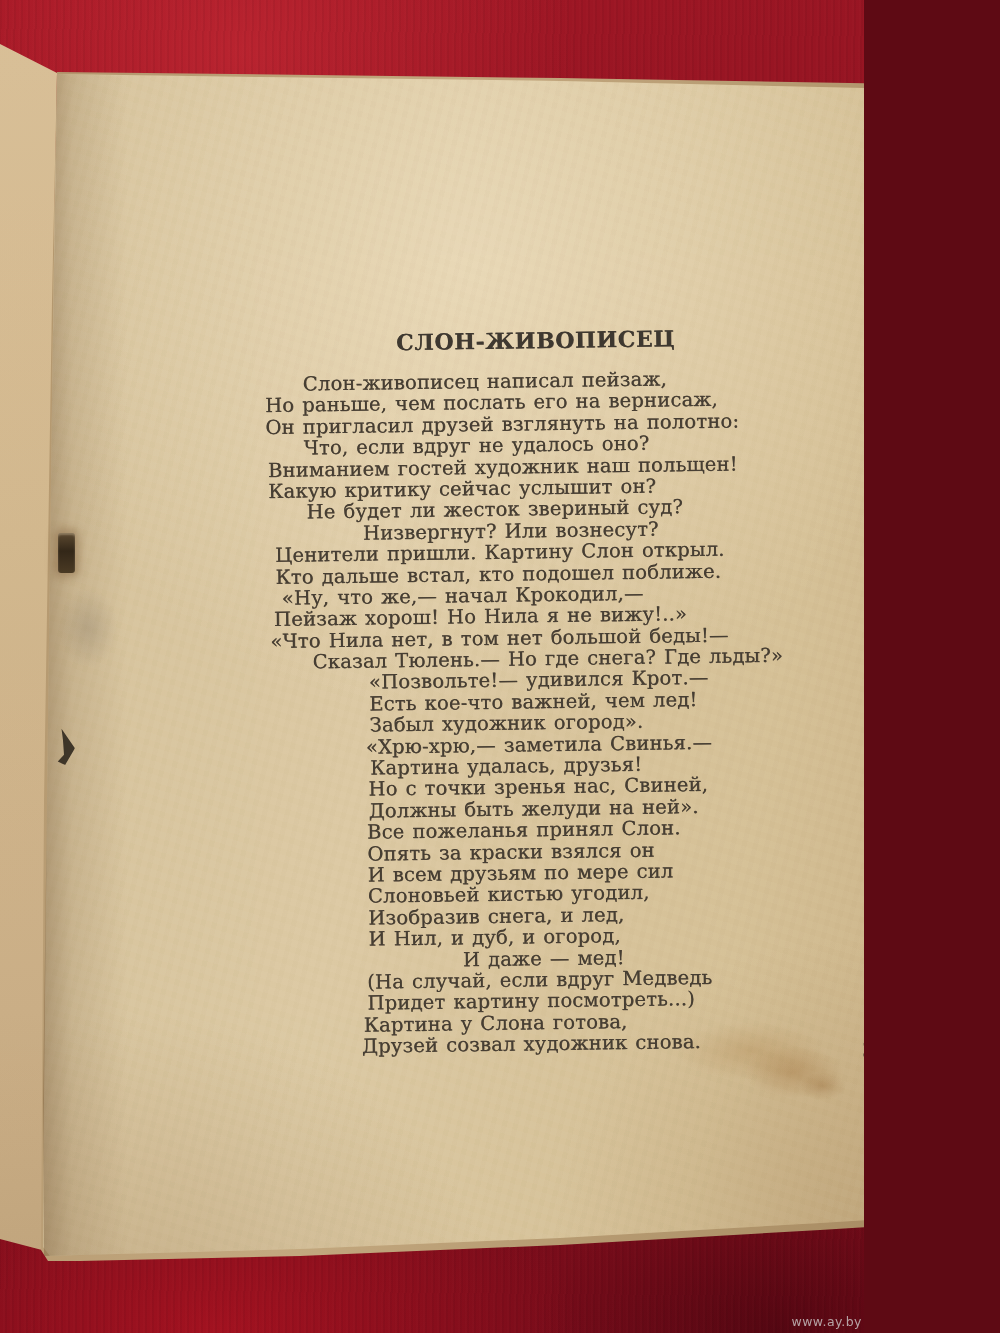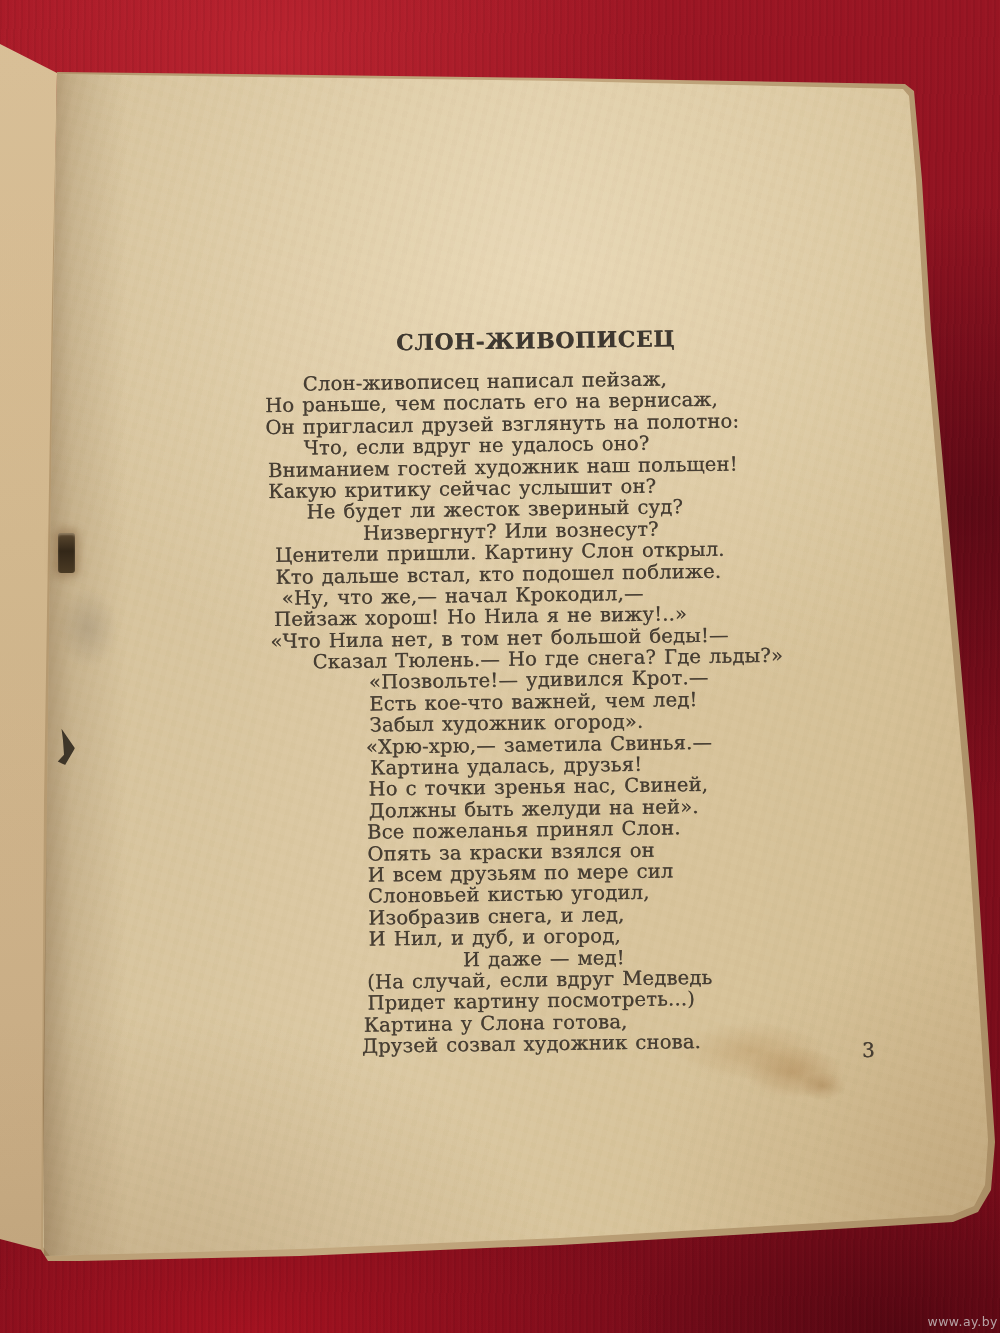--- a/index.html
+++ b/index.html
@@ -1,16 +1,16 @@
 <!DOCTYPE html>
 <html><head>
 <meta charset="utf-8">
 <style>
   html,body{margin:0;padding:0;background:#5e0a14;}
-  .scene{position:relative;width:1000px;height:1333px;overflow:hidden;
+  .scene{position:relative;width:864px;height:1333px;overflow:hidden;
     font-family:"DejaVu Serif", serif;}
 
   
   .velvet{position:absolute;inset:0;
     background:
       radial-gradient(55% 30% at 28% 4%, rgba(210,48,58,.50), rgba(210,48,58,0) 70%),
       radial-gradient(45% 35% at 97% 38%, rgba(40,0,10,.45), rgba(40,0,10,0) 65%),
       radial-gradient(60% 22% at 25% 100%, rgba(195,22,36,.55), rgba(195,22,36,0) 70%),
       radial-gradient(40% 18% at 90% 100%, rgba(50,2,10,.5), rgba(50,2,10,0) 70%),
       linear-gradient(158deg,#a41826 0%, #8f1321 38%, #820f1d 62%, #740b19 100%);}

